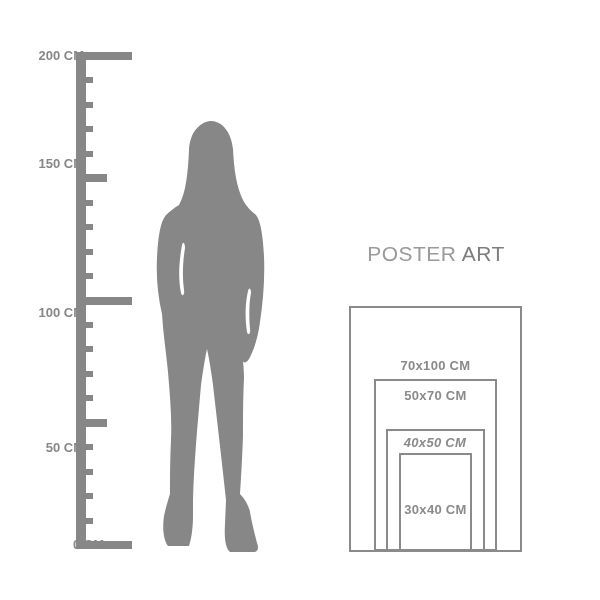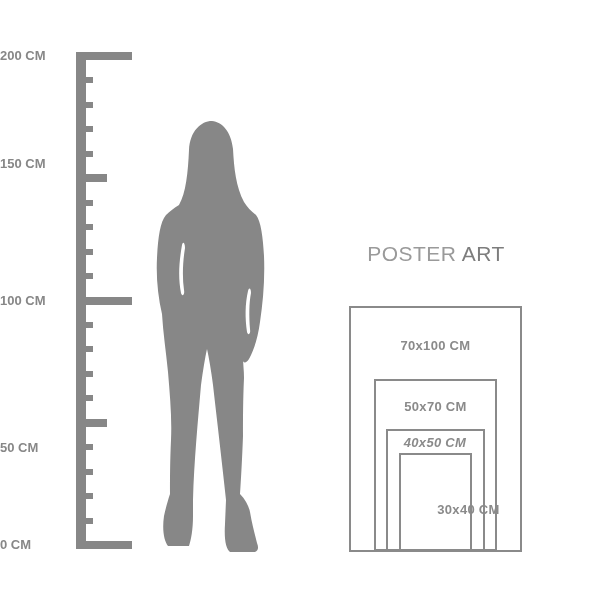--- a/index.html
+++ b/index.html
@@ -2,21 +2,21 @@
 <html style="--gray: #878787; --title-normal: #9a9a9a; --title-bold: #7d7d7d; --label: #8a8a8a; --border: #8a8a8a;"><head>
 <meta charset="utf-8">
 <style>
   html,body{margin:0;padding:0;background:#ffffff;}
   body{width:600px;height:600px;font-family:"Liberation Sans",sans-serif;}
   #canvas{position:relative;width:600px;height:600px;background:#fff;overflow:hidden;}
 
   
   .ruler-bar{position:absolute;background:var(--gray);}
   .ruler-tick{position:absolute;background:var(--gray);}
-  .ruler-label{position:absolute;left:0;width:84px;
+  .ruler-label{position:absolute;left:0;width:84px;text-align:right;
                font-weight:bold;font-size:13px;color:var(--gray);line-height:16px;}
 
   
   #silhouette{position:absolute;left:0;top:0;}
 
   
   .chart-title{position:absolute;left:336px;top:242px;width:200px;text-align:center;
                font-size:21px;letter-spacing:.5px;white-space:nowrap;}
   .chart-title .t-normal{font-weight:400;color:var(--title-normal);}
   .chart-title .t-bold{font-weight:400;color:var(--title-bold);}
@@ -47,23 +47,23 @@
       <div class="ruler-tick" style="left: 76px; top: 224px; width: 17px; height: 6px;"></div>
       <div class="ruler-tick" style="left: 76px; top: 200px; width: 17px; height: 6px;"></div>
       <div class="ruler-tick" style="left: 76px; top: 174px; width: 31px; height: 8px;"></div>
       <div class="ruler-tick" style="left: 76px; top: 151px; width: 17px; height: 6px;"></div>
       <div class="ruler-tick" style="left: 76px; top: 126px; width: 17px; height: 6px;"></div>
       <div class="ruler-tick" style="left: 76px; top: 102px; width: 17px; height: 6px;"></div>
       <div class="ruler-tick" style="left: 76px; top: 77px; width: 17px; height: 6px;"></div>
       <div class="ruler-tick" style="left: 76px; top: 52px; width: 56px; height: 8px;"></div>
       <div class="ruler-label" style="top: 48px;">200 CM</div>
       <div class="ruler-label" style="top: 156px;">150 CM</div>
-      <div class="ruler-label" style="top: 293px;">100 CM</div>
+      <div class="ruler-label" style="top: 305px;">100 CM</div>
       <div class="ruler-label" style="top: 440px;">50 CM</div>
-      <div class="ruler-label" style="top: 537px;">0 CM</div>
+      <div class="ruler-label" style="top: 537px; padding-left: 20px;">0 CM</div>
     </div>
 
   <svg id="silhouette" width="600" height="600" viewBox="0 0 600 600" aria-hidden="true">
     <path fill="var(--gray)" d="
       M 212 121
       C 222 122 231 131 233 149
       C 234 168 236 187 244 202
       C 247 207 251 211 256 215
       C 261 221 263 238 264 256
       C 265 280 263 302 260 322
@@ -111,23 +111,23 @@
   </svg>
 
   <div>
     <div class="chart-title">
       <span class="t-normal">POSTER</span>
       <span> </span>
       <span class="t-bold">ART</span>
     </div>
     <div>
         <div class="size-rect" style="left: 349.4px; top: 305.5px; width: 172.2px; height: 246px;"></div>
-        <div class="size-label" style="left: 375.5px; top: 338px;">70x100 CM</div>
+        <div class="size-label" style="left: 375.5px; top: 358px;">70x100 CM</div>
         <div class="size-rect" style="left: 374px; top: 379.3px; width: 123px; height: 172.2px;"></div>
-        <div class="size-label" style="left: 375.5px; top: 399px;">50x70 CM</div>
+        <div class="size-label" style="left: 375.5px; top: 388px;">50x70 CM</div>
         <div class="size-rect" style="left: 386.3px; top: 428.5px; width: 98.4px; height: 123px;"></div>
         <div class="size-label" style="left: 375px; top: 435px; font-style: italic;">40x50 CM</div>
         <div class="size-rect" style="left: 398.6px; top: 453.1px; width: 73.8px; height: 98.4px;"></div>
-        <div class="size-label" style="left: 375.5px; top: 502px; padding-left: 33px;">30x40 CM</div>
+        <div class="size-label" style="left: 375.5px; top: 502px;">30x40 CM</div>
       </div>
   </div>
 
 </div>
 
 </body></html>

